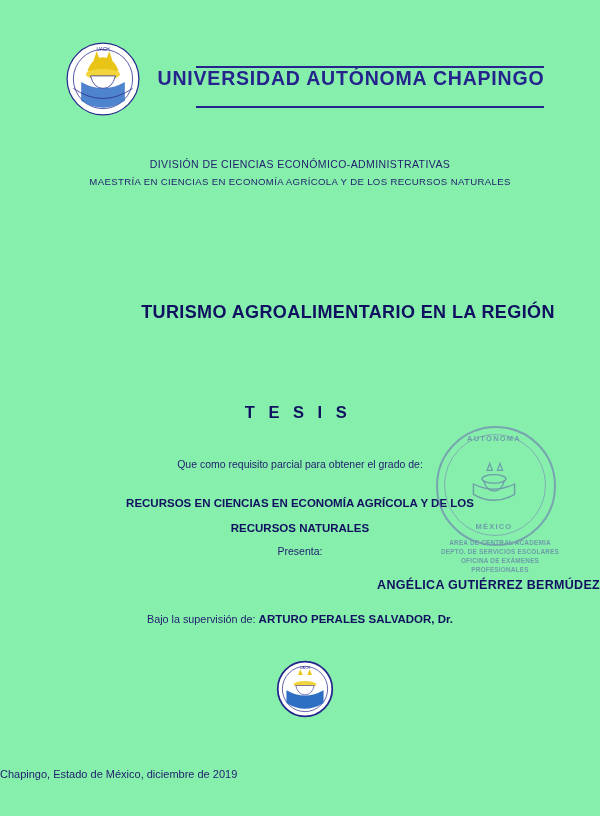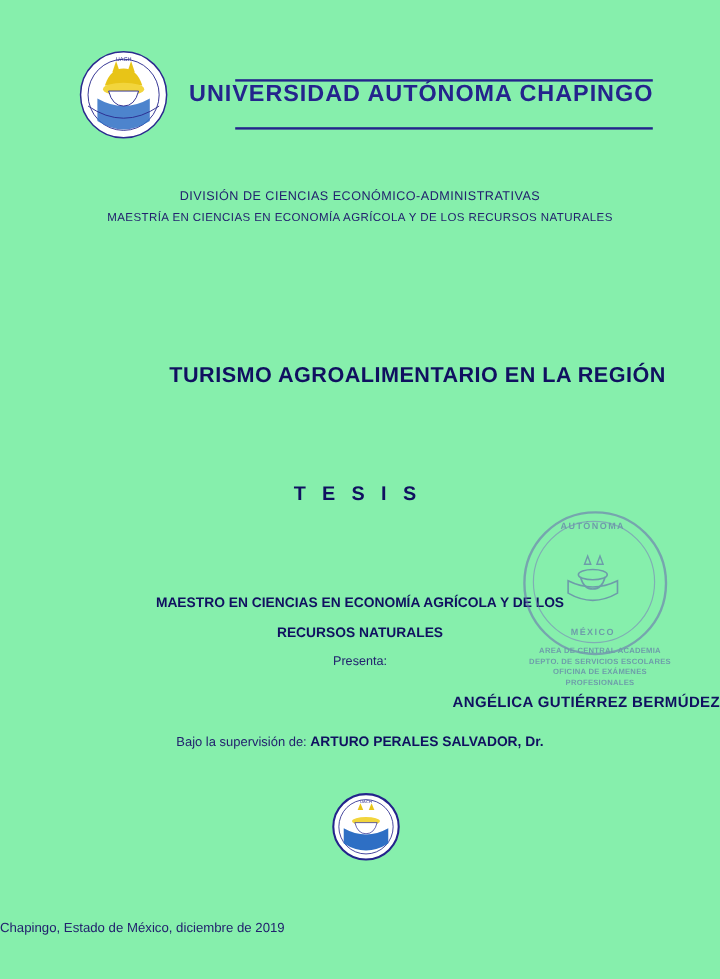--- a/index.html
+++ b/index.html
@@ -265,22 +265,23 @@
   </div>
 
   <div class="division">DIVISIÓN DE CIENCIAS ECONÓMICO-ADMINISTRATIVAS</div>
   <div class="program">MAESTRÍA EN CIENCIAS EN ECONOMÍA AGRÍCOLA Y DE LOS RECURSOS NATURALES</div>
 
   <div class="thesis-title">
     <div>TURISMO AGROALIMENTARIO EN LA REGIÓN</div>
   </div>
   <div class="doc-type">T E S I S</div>
 
+  <div class="requisito">Que como requisito parcial para obtener el grado de:</div>
   <div class="degree">
-    <div>MAESTRO EN CIENCIAS EN ECONOMÍA AGRÍCOLA Y DE LOS</div>
+    <div>RECURSOS EN CIENCIAS EN ECONOMÍA AGRÍCOLA Y DE LOS</div>
     <div>RECURSOS NATURALES</div>
   </div>
   <div class="presenta">Presenta:</div>
   <div class="author">ANGÉLICA GUTIÉRREZ BERMÚDEZ</div>
   <div class="supervision">
     <span>Bajo la supervisión de:</span>
     <b>ARTURO PERALES SALVADOR, Dr.</b>
   </div>
 
   <div class="stamp">

